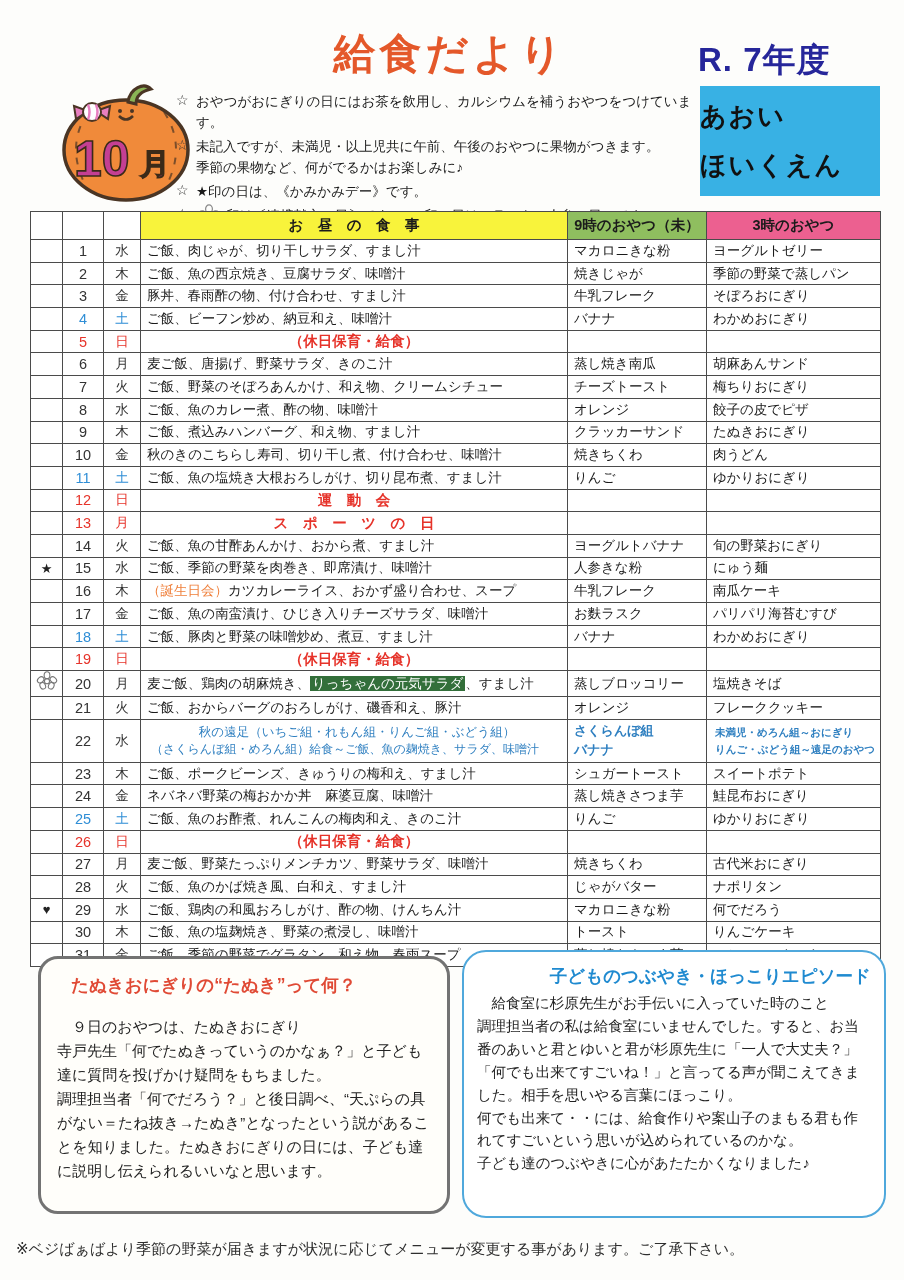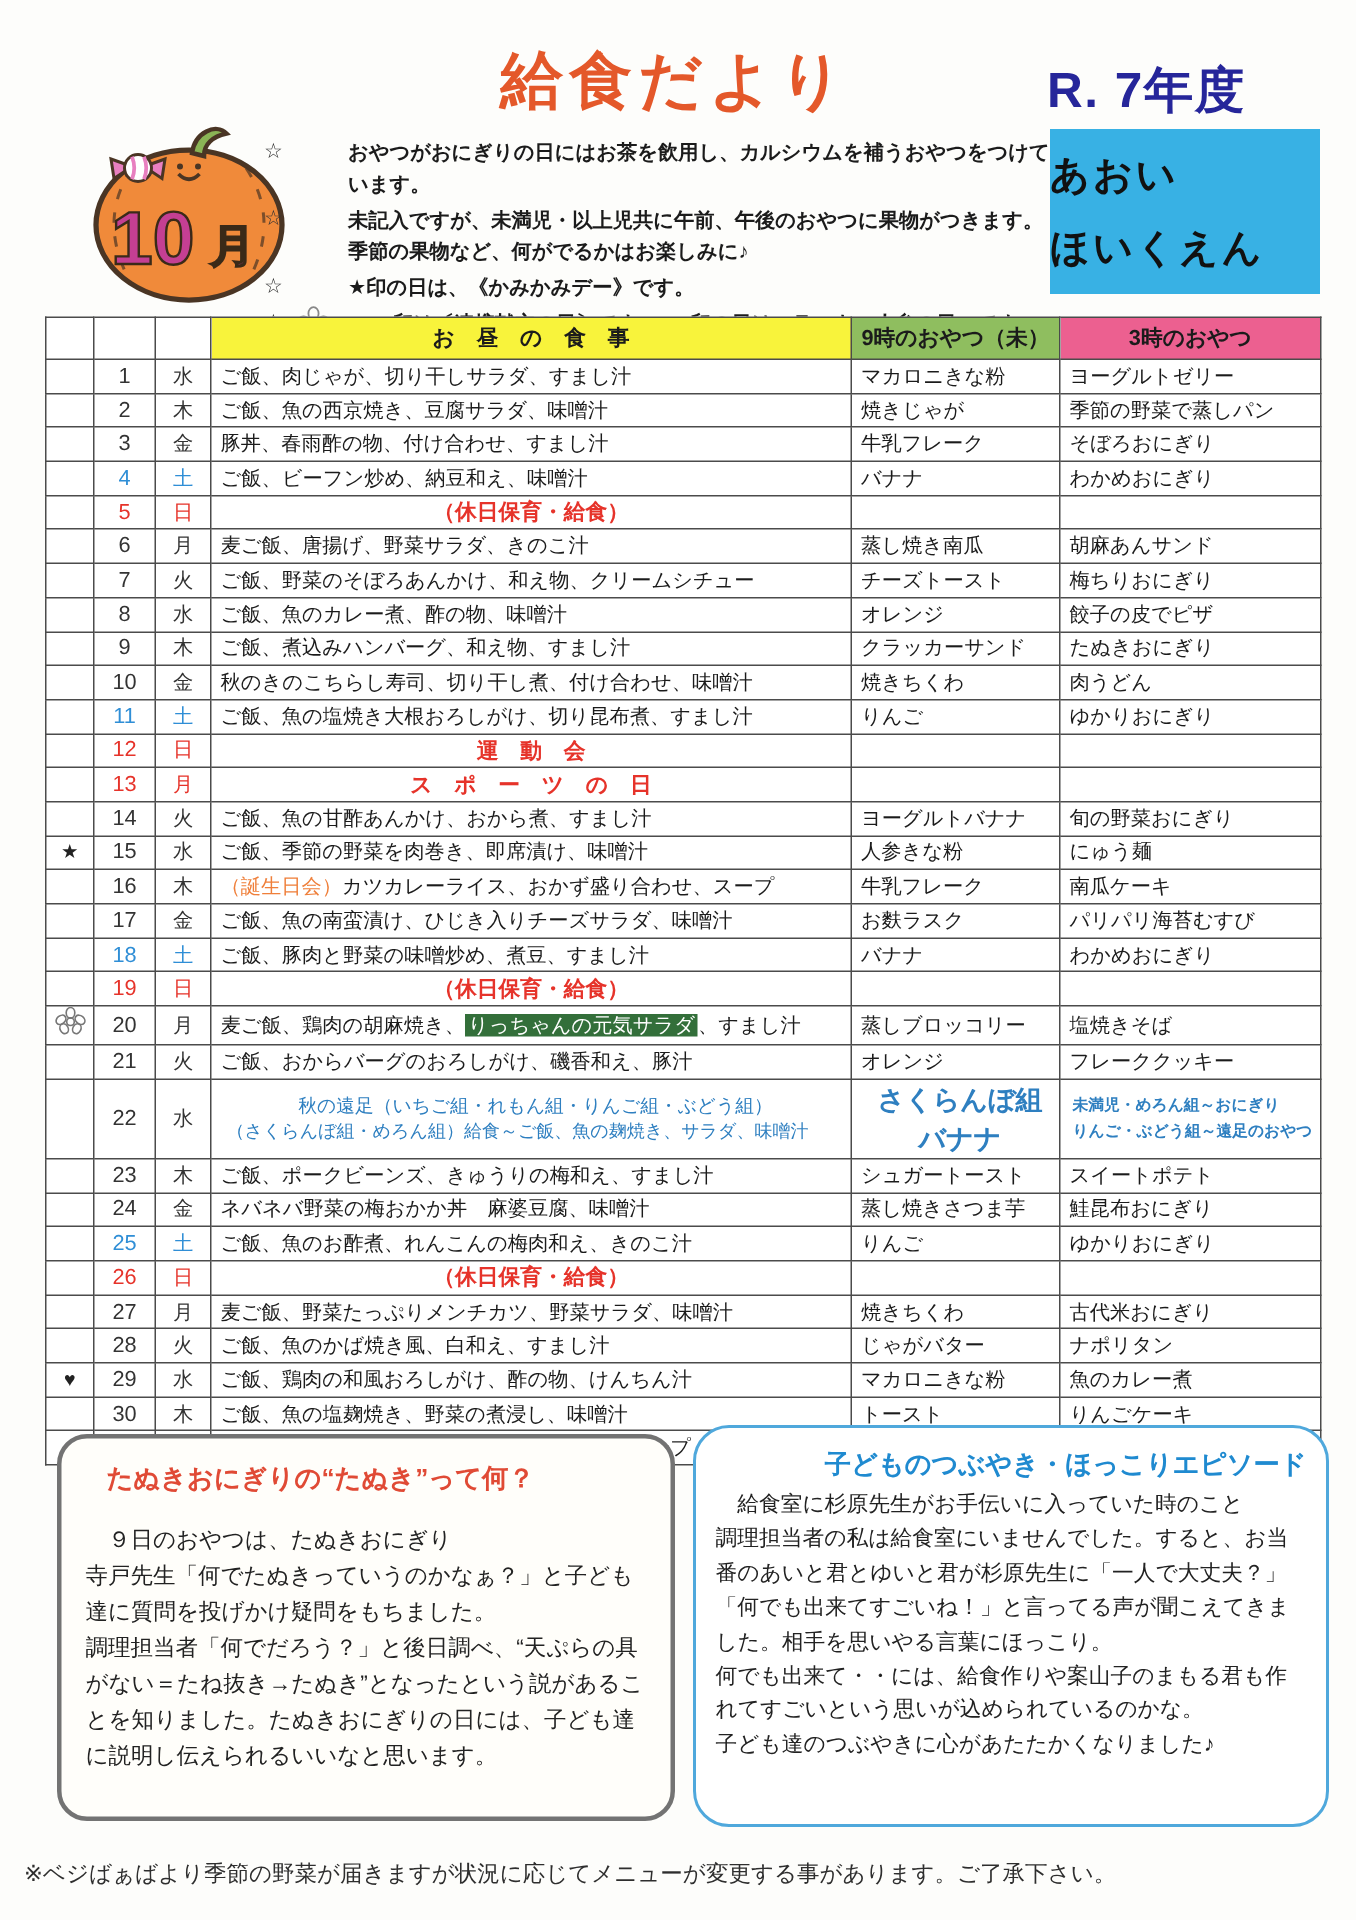--- a/index.html
+++ b/index.html
@@ -20,21 +20,21 @@
   .school-box{
     position:absolute;top:86px;left:700px;width:180px;height:110px;
     background:#38b1e4;display:flex;flex-direction:column;justify-content:space-evenly;
     align-items:flex-start;
   }
   .school-box div{font-size:26px;font-weight:bold;color:#111;letter-spacing:2px;}
   .pumpkin{position:absolute;top:80px;left:48px;width:158px;height:124px;}
   .notes{position:absolute;top:92px;left:176px;width:530px;}
   .notes .note{display:flex;align-items:flex-start;margin-bottom:3px;}
   .notes .bullet{flex:0 0 20px;font-size:14px;font-weight:bold;color:#333;}
-  .notes .ntext{font-size:13.5px;font-weight:bold;line-height:1.55;white-space:pre-line;color:#1b1b1b;margin-left:36px;}
+  .notes .ntext{font-size:13.5px;font-weight:normal;line-height:1.55;white-space:pre-line;color:#1b1b1b;}
   .notes .flower-wrap{flex:0 0 30px;margin-top:-2px;}
   
   .menu-table{
     position:absolute;top:211px;left:30px;border-collapse:collapse;table-layout:fixed;
     width:850px;background:#fff;
   }
   .menu-table td,.menu-table th{
     border:1px solid #4b4b4b;padding:0;height:21.7px;overflow:hidden;
     font-weight:normal;vertical-align:middle;
   }
@@ -49,21 +49,21 @@
   td.snack{padding-left:6px;font-size:13.5px;white-space:nowrap;color:#1b1b1b;}
   td.menu.event{padding-left:0;text-align:center;font-weight:bold;font-size:14.5px;}
   .c-red{color:#e6332a !important;}
   .c-blue{color:#2f8ed6 !important;}
   .seg-orange{color:#ef7f3a;}
   .seg-hl{background:#336f3a;color:#fff;padding:0 2px;}
   tr.trip-row td{height:42px;}
   tr.trip-row .menu,tr.trip-row .snack{color:#2e7fc0;white-space:normal;}
   .trip-l1{font-size:12.5px;text-align:center;font-weight:normal;line-height:1.4;}
   .trip-l2{font-size:12px;text-align:left;padding-left:4px;line-height:1.3;}
-  .trip-c{font-size:18px;text-align:center;line-height:1.45;font-weight:bold;}
+  .trip-c{font-size:13px;text-align:left;line-height:1.45;font-weight:bold;}
   .trip-s{font-size:10.5px;text-align:left;line-height:1.6;font-weight:bold;padding-left:2px;}
   
   .info-box{position:absolute;background:#fffefa;box-sizing:border-box;}
   .box-left{
     top:956px;left:38px;width:412px;height:258px;
     border:3px solid #737373;border-radius:20px;padding:12px 16px;
   }
   .box-left .box-title{font-size:17.5px;font-weight:bold;color:#e04a35;margin:2px 0 18px 14px;}
   .box-left .box-body{font-size:15px;line-height:1.6;white-space:pre-line;color:#222;}
   .box-right{
@@ -397,21 +397,21 @@
         <td class="menu"><span>ご飯、魚のかば焼き風、白和え、すまし汁</span></td>
         <td class="snack">じゃがバター</td>
         <td class="snack">ナポリタン</td>
       </tr>
       <tr>
         <td class="mark">♥</td>
         <td class="date ">29</td>
         <td class="day ">水</td>
         <td class="menu"><span>ご飯、鶏肉の和風おろしがけ、酢の物、けんちん汁</span></td>
         <td class="snack">マカロニきな粉</td>
-        <td class="snack">魚のカレー煮</td>
+        <td class="snack">何でだろう</td>
       </tr>
       <tr>
         <td class="mark"></td>
         <td class="date ">30</td>
         <td class="day ">木</td>
         <td class="menu"><span>ご飯、魚の塩麹焼き、野菜の煮浸し、味噌汁</span></td>
         <td class="snack">トースト</td>
         <td class="snack">りんごケーキ</td>
       </tr>
       <tr>

